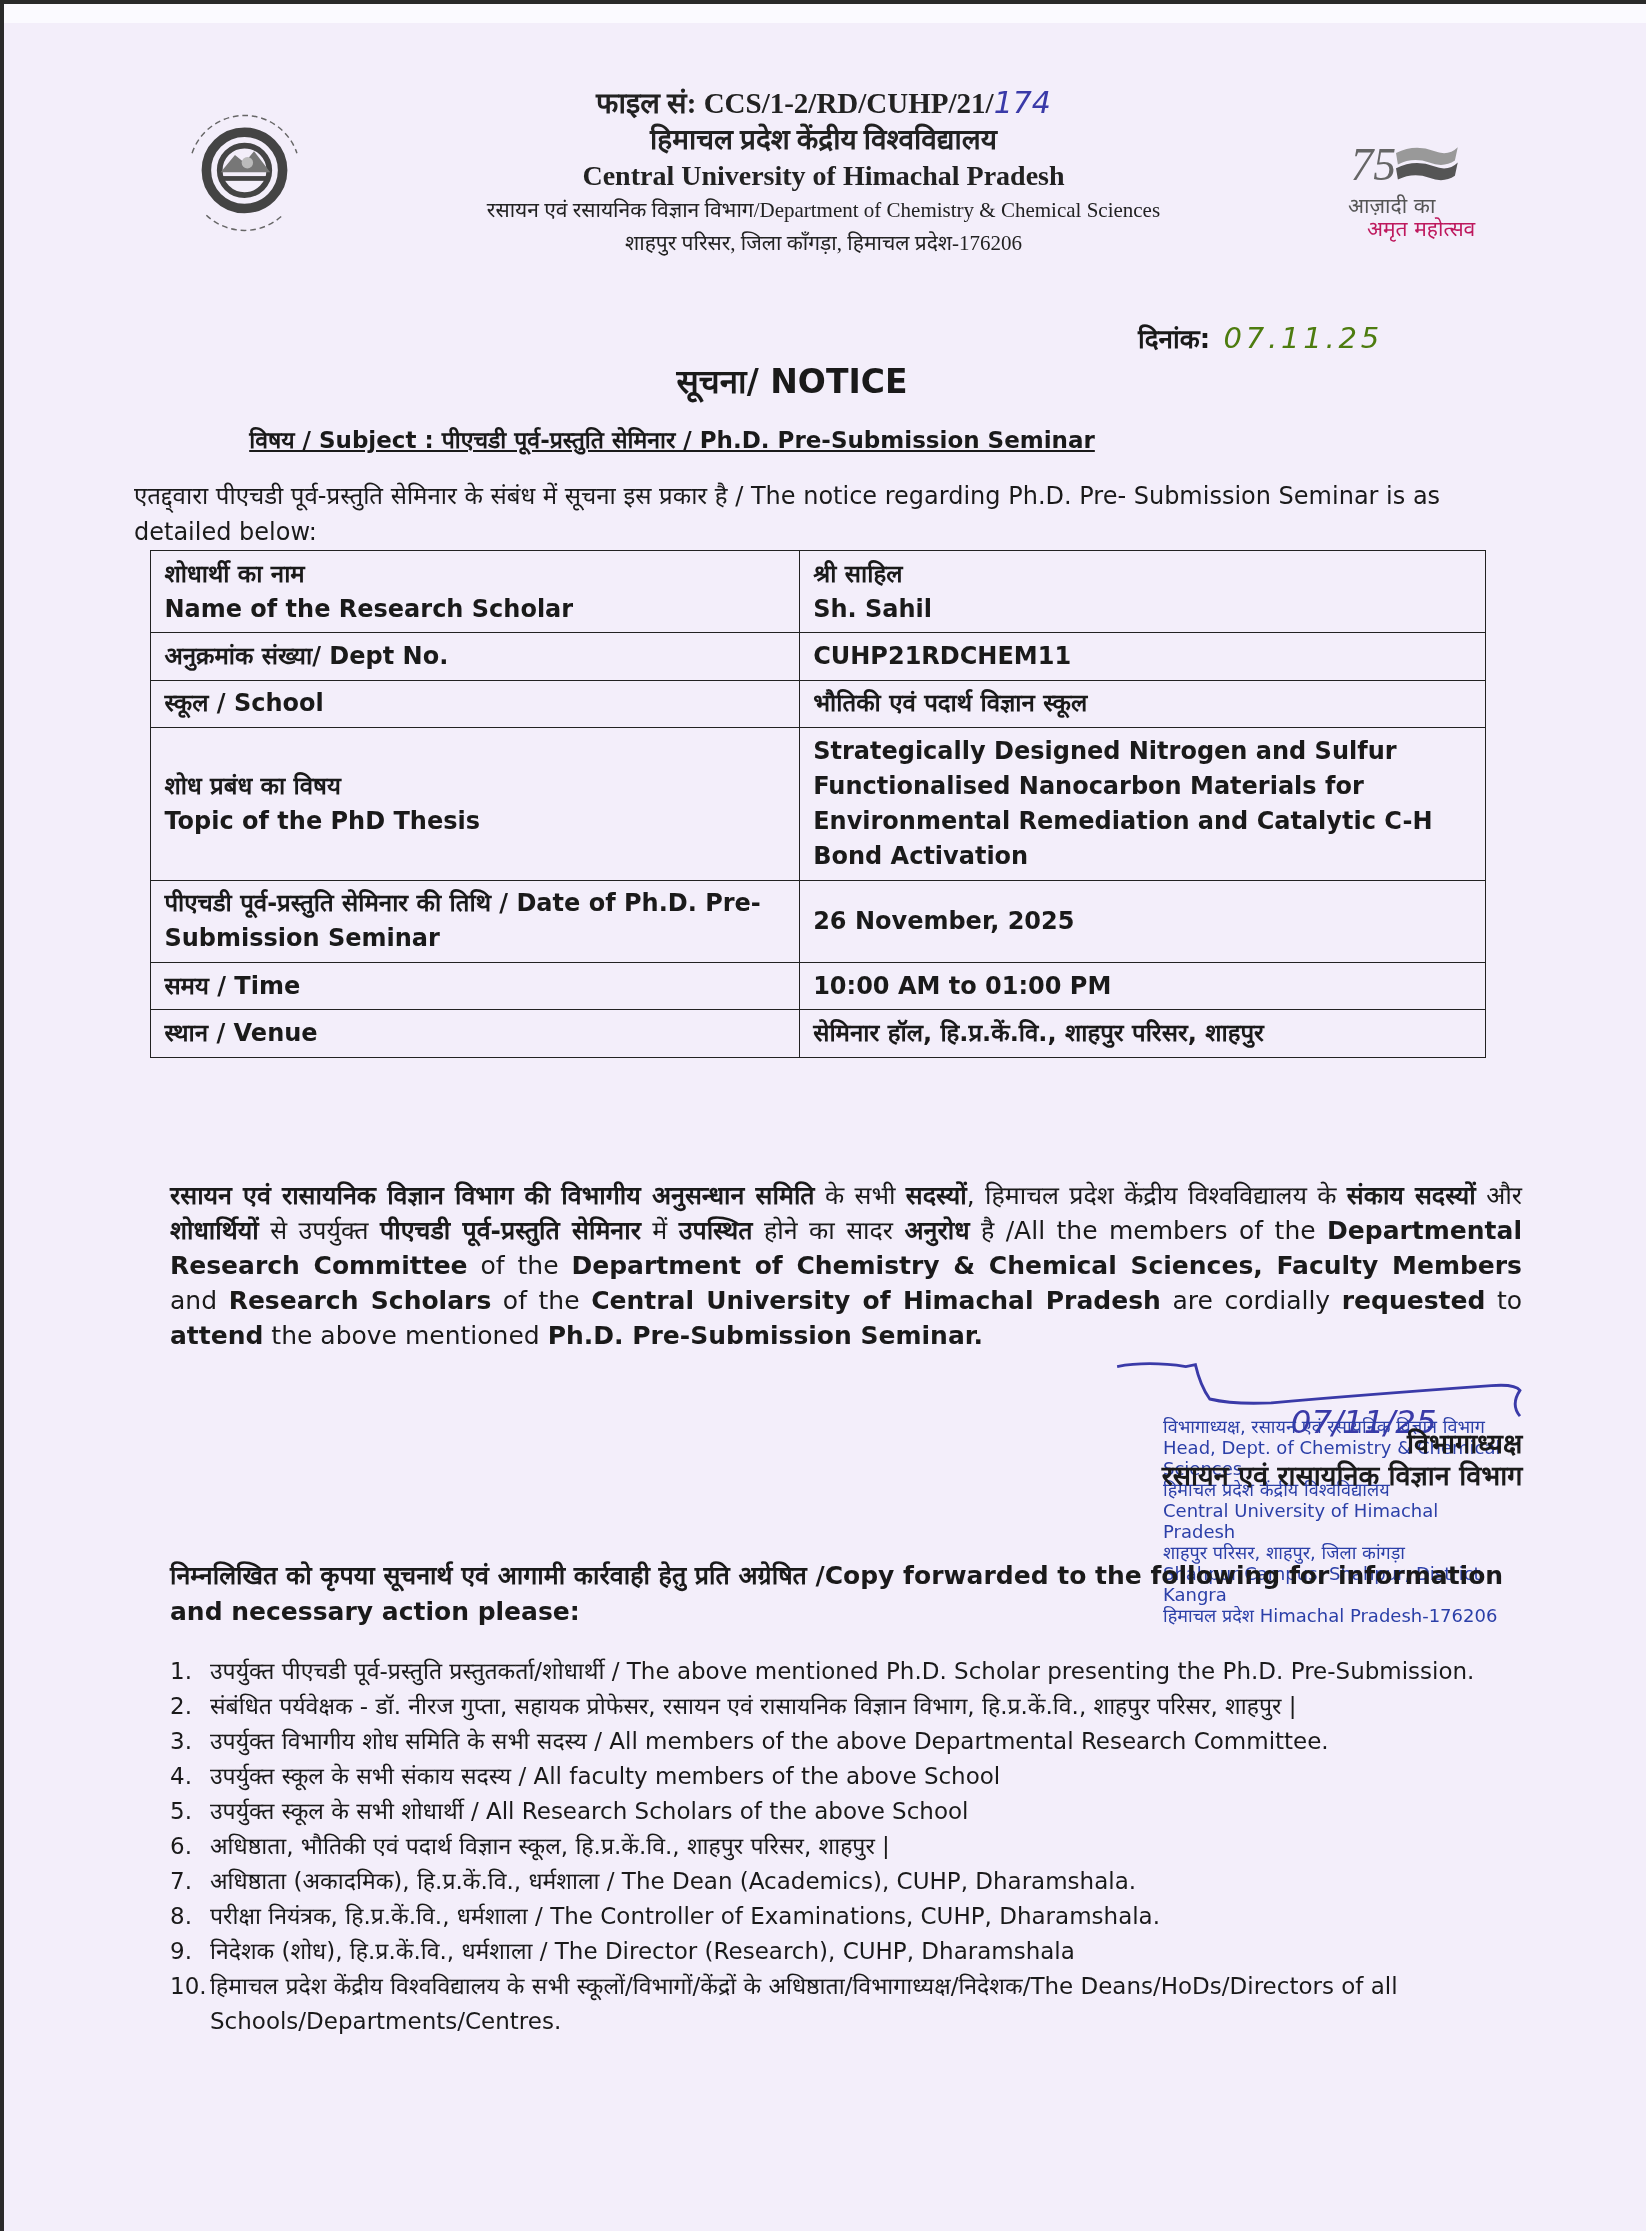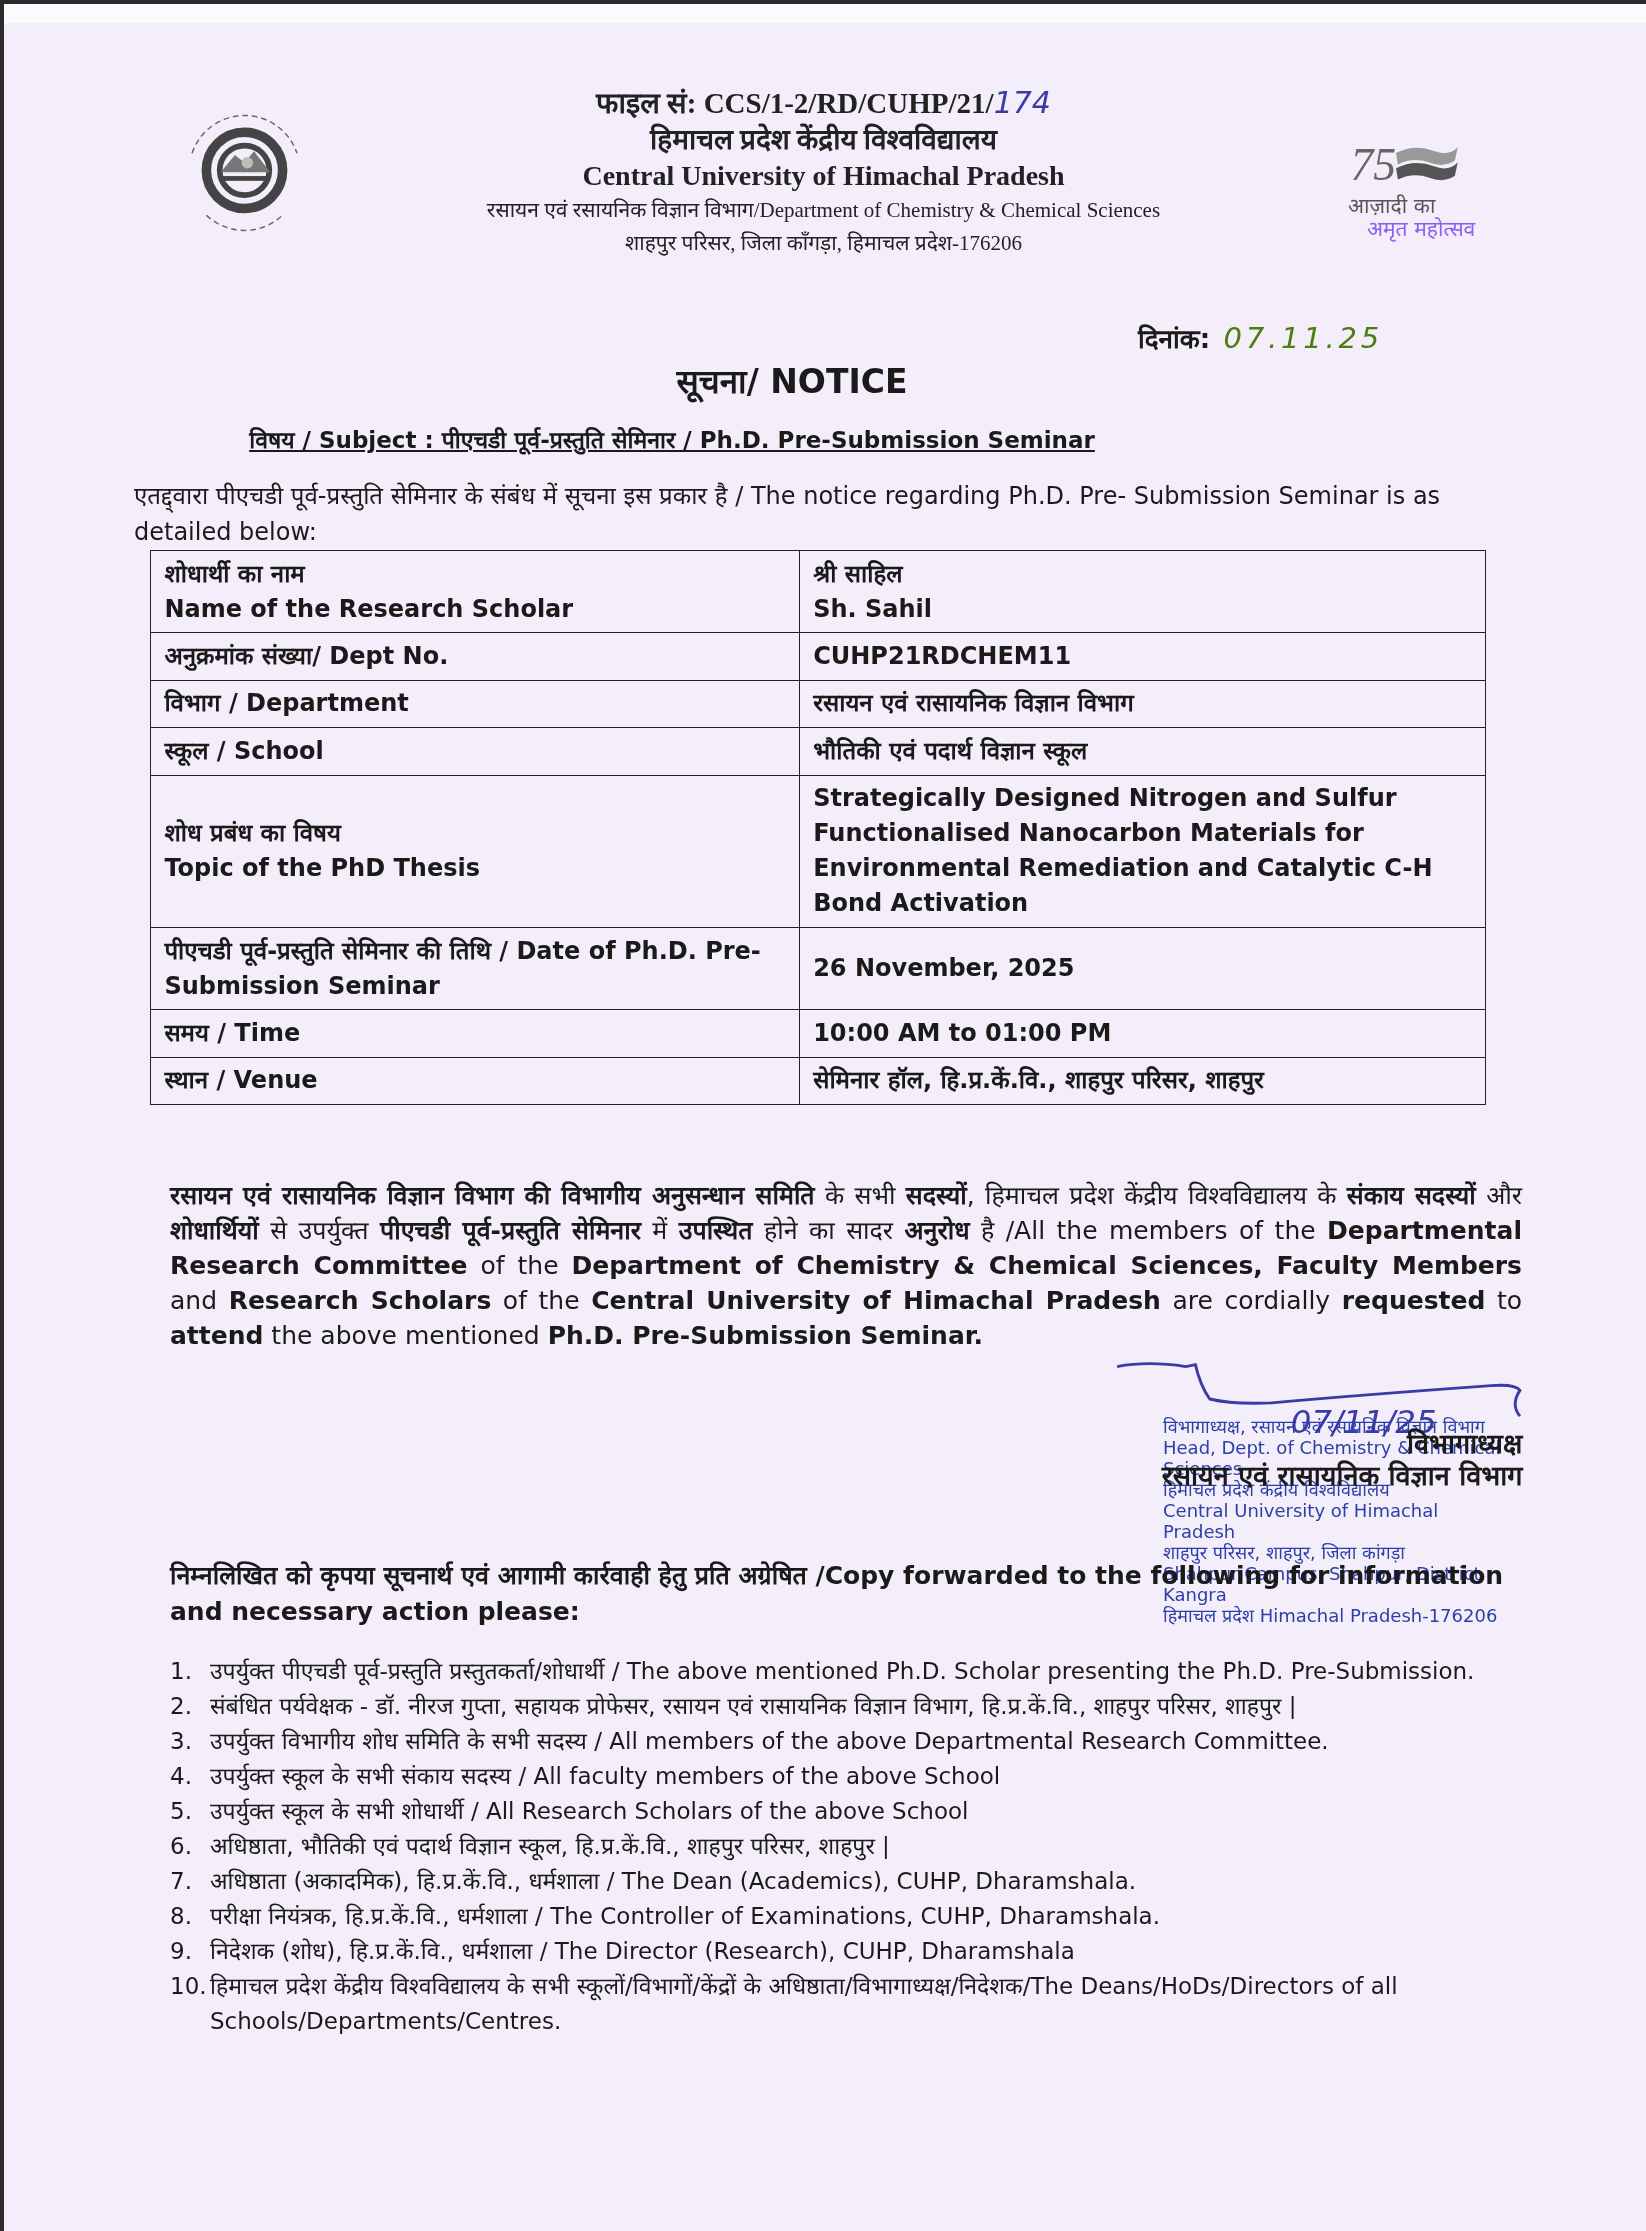--- a/index.html
+++ b/index.html
@@ -19,21 +19,21 @@
   .h-file .hand { font-family:"DejaVu Sans", sans-serif; font-weight:normal; color:#3a3aa8; font-style:italic; font-size:30px; }
   .h-hindi { font-size:28px; font-weight:bold; line-height:36px; }
   .h-eng { font-size:28px; font-weight:bold; line-height:36px; }
   .h-accr { font-size:28px; font-weight:bold; line-height:38px; }
   .h-dept { font-size:21px; line-height:32.5px; }
   .h-addr { font-size:21px; line-height:32.5px; }
 
   .logo-left { position:absolute; left:163px; top:96px; width:163px; height:143px; }
   .logo-right { position:absolute; left:1348px; top:134px; width:153px; height:115px; }
   .logo-right .t1 { position:absolute; left:0; top:57px; font-size:21px; color:#555; }
-  .logo-right .t2 { position:absolute; left:19px; top:80px; font-size:21px; color:#8b5cf6; }
+  .logo-right .t2 { position:absolute; left:19px; top:80px; font-size:21px; color:#be185d; }
 
   .date-row { position:absolute; left:1138px; top:320px; font-size:26px; font-weight:bold; white-space:nowrap; }
   .date-row .hand { font-weight:normal; color:#4d7c0f; font-style:italic; font-size:29px; margin-left:13.4px; letter-spacing:3.8px; }
 
   .notice-title { position:absolute; left:0; width:1584px; top:358px; text-align:center; font-size:33px; font-weight:bold; }
   .subject { position:absolute; left:0; width:1344px; top:423px; text-align:center; font-size:23px; font-weight:bold; text-decoration:underline; white-space:nowrap; }
   .intro { position:absolute; left:134px; top:478px; width:1386px; font-size:24px; line-height:36px; }
 
   table.info { position:absolute; left:150px; top:550px; width:1336px; border-collapse:collapse; }
   table.info td { border:1.9px solid #222; font-size:24px; font-weight:bold; padding:5.7px 13.4px; vertical-align:middle; line-height:35px; }
@@ -113,28 +113,20 @@
           <span class="vt">श्री साहिल</span>
           <span class="vt">Sh. Sahil</span>
         </td>
       </tr>
       <tr>
         <td class="k">
           <span style="display: block;">अनुक्रमांक संख्या/ Dept No.</span>
         </td>
         <td class="v">
           <span class="vt">CUHP21RDCHEM11</span>
-        </td>
-      </tr>
-      <tr>
-        <td class="k">
-          <span style="display: block;">विभाग / Department</span>
-        </td>
-        <td class="v">
-          <span class="vt">रसायन एवं रासायनिक विज्ञान विभाग</span>
         </td>
       </tr>
       <tr>
         <td class="k">
           <span style="display: block;">स्कूल / School</span>
         </td>
         <td class="v">
           <span class="vt">भौतिकी एवं पदार्थ विज्ञान स्कूल</span>
         </td>
       </tr>

